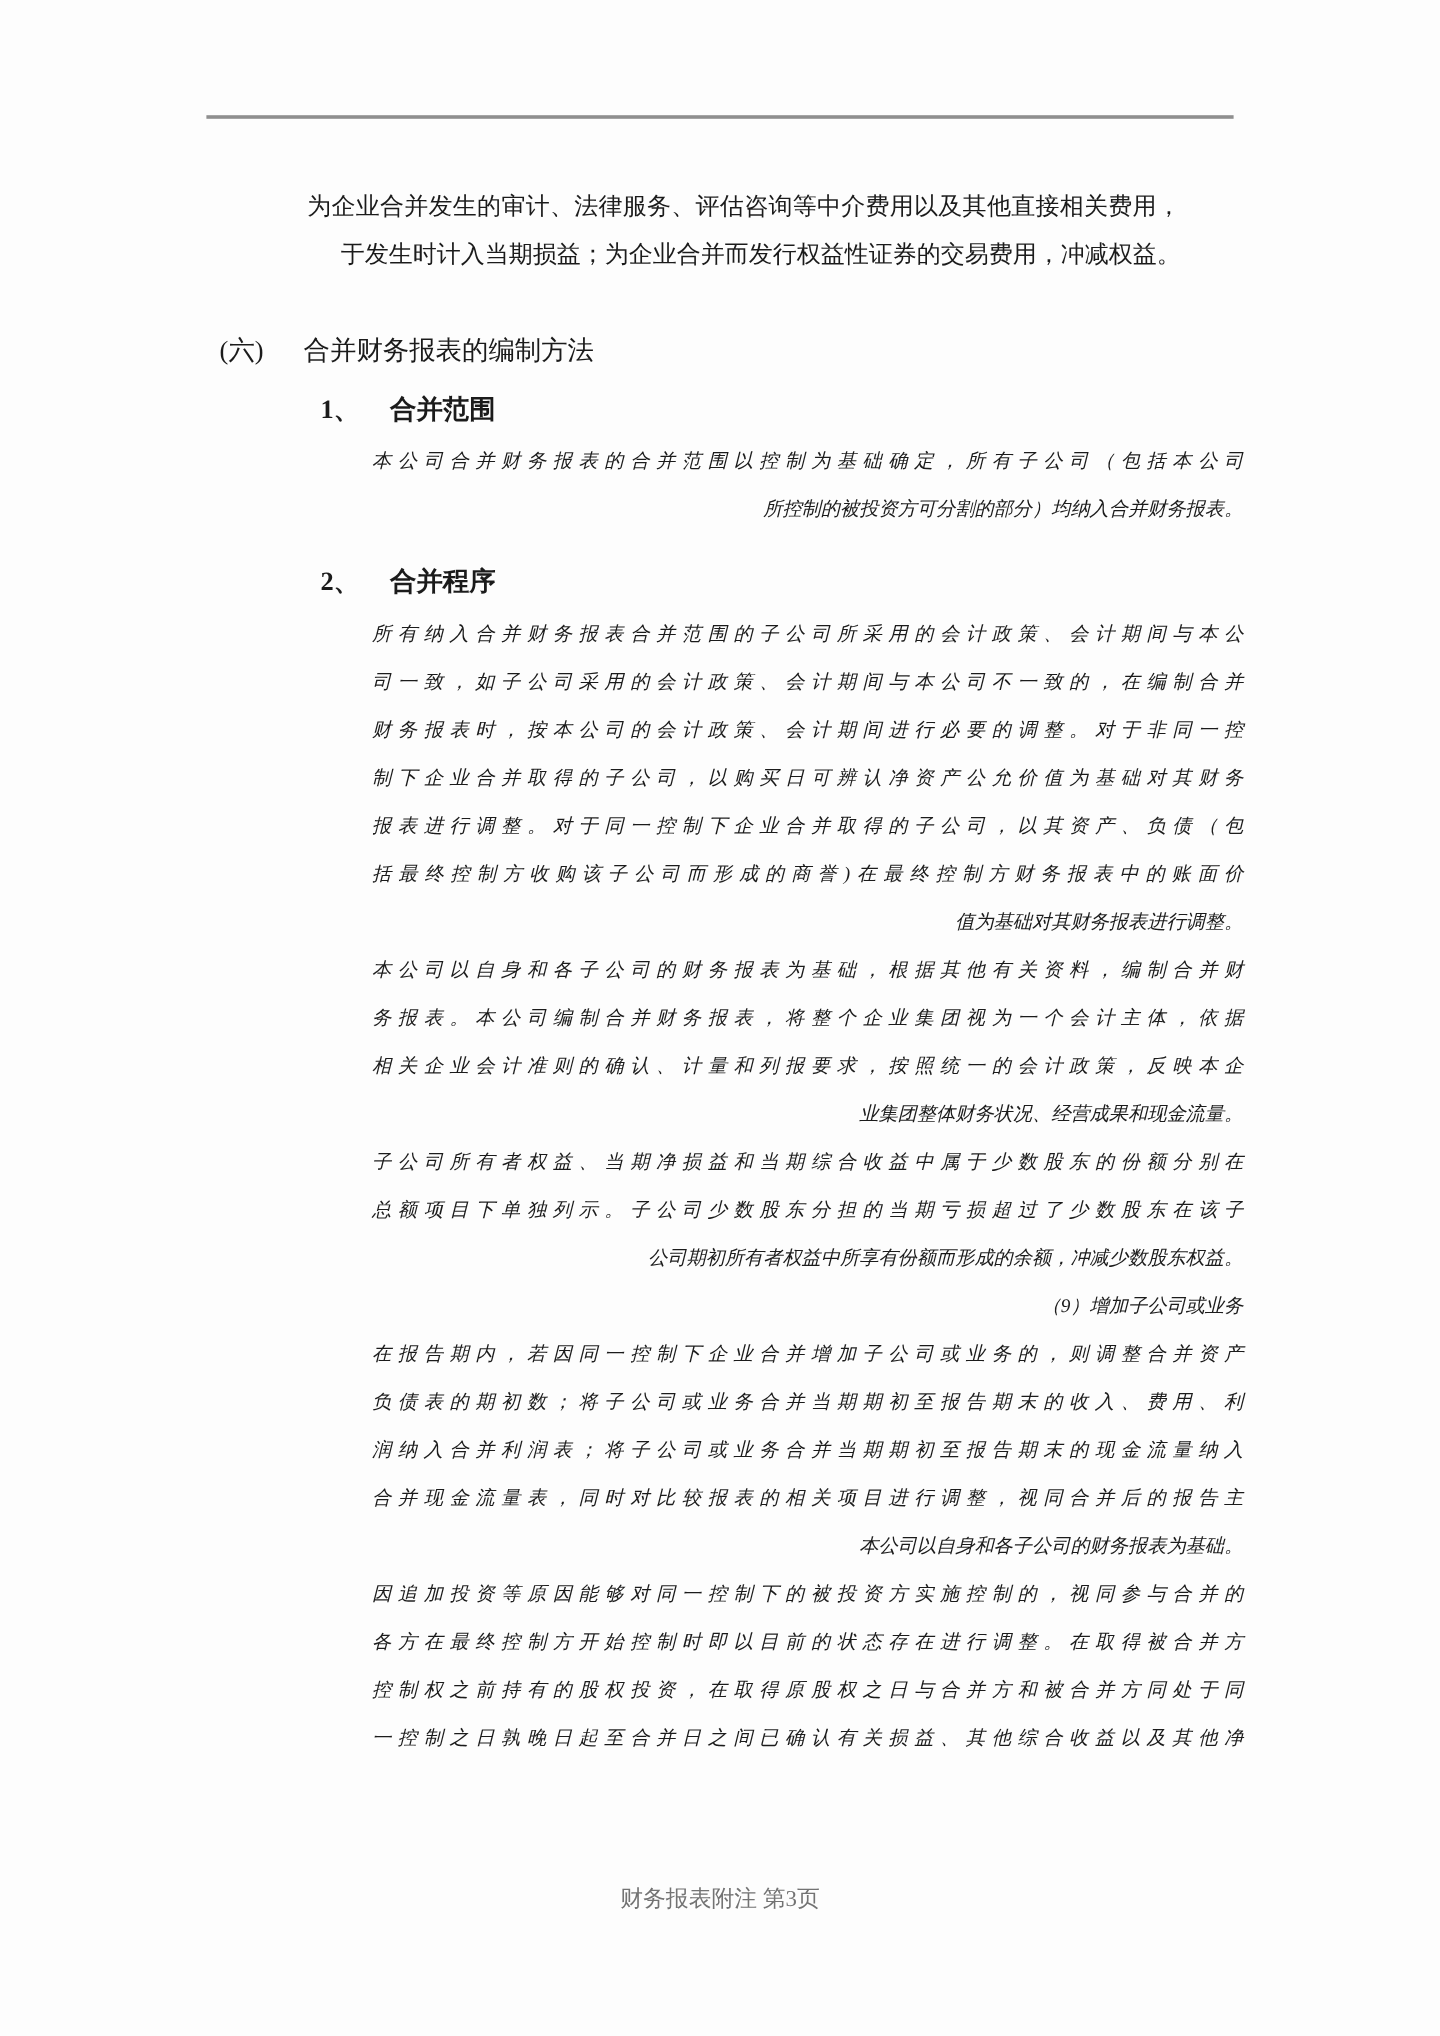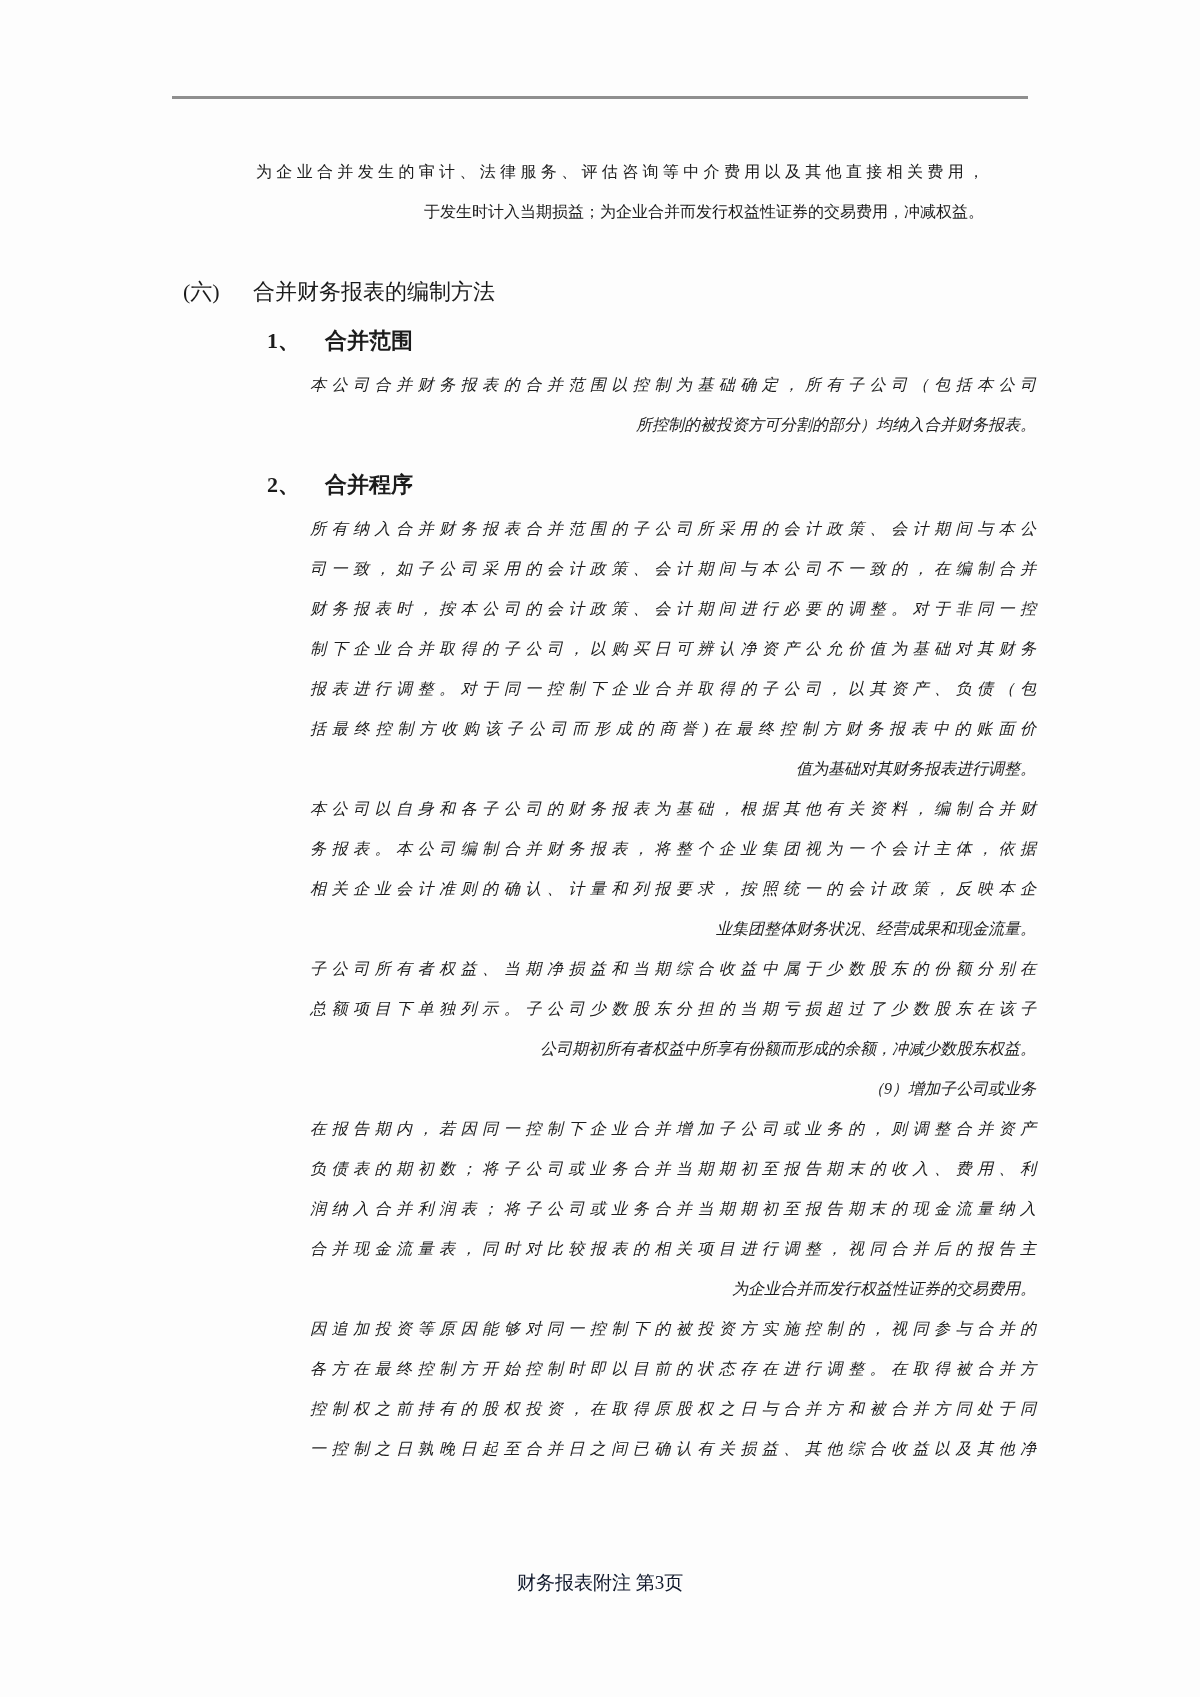--- a/index.html
+++ b/index.html
@@ -10,21 +10,21 @@
     color:#1b1b1b;
     font-family:"Liberation Serif","DejaVu Serif",serif;
     overflow:hidden;
   }
   .top-rule{
     position:absolute;top:96px;left:172px;
     width:856px;height:3px;background:#8f8f8f;
   }
   .intro{
     position:absolute;top:152px;left:256px;width:728px;
-    font-size:16px;
+    font-size:20px;
   }
   .line{height:40px;line-height:40px;text-align:right;}
   .line.fill{
     text-align:justify;
     text-align-last:justify;
     text-justify:inter-character;
   }
   .sec-head{
     position:absolute;top:272px;left:183px;height:40px;line-height:40px;
     font-weight:normal;font-size:22px;
@@ -36,21 +36,21 @@
   .item-head{
     height:40px;line-height:40px;padding-left:267px;
     font-weight:bold;font-size:22px;
     font-family:"Liberation Sans","DejaVu Sans",sans-serif;
   }
   .item-num{display:inline-block;width:58px;font-family:"Liberation Serif","DejaVu Serif",serif;}
   .item-body{margin:4px 0 0 310px;width:726px;font-size:16px;font-style:italic;}
   .para{margin:0;}
   .footer{
     position:absolute;top:1563px;left:0;width:1200px;height:40px;line-height:40px;
-    text-align:center;font-size:19px;color:#0f172a;
+    text-align:center;font-size:19px;color:#737373;
   }
 </style>
 </head>
 <body>
 
 <div class="page">
   <div class="top-rule"></div>
 
   <div class="intro" id="intro">
       <div class="line fill">为企业合并发生的审计、法律服务、评估咨询等中介费用以及其他直接相关费用，</div>
@@ -95,21 +95,21 @@
             <div class="line">公司期初所有者权益中所享有份额而形成的余额，冲减少数股东权益。</div>
           </div>
           <div class="para">
             <div class="line">（9）增加子公司或业务</div>
           </div>
           <div class="para">
             <div class="line fill">在报告期内，若因同一控制下企业合并增加子公司或业务的，则调整合并资产</div>
             <div class="line fill">负债表的期初数；将子公司或业务合并当期期初至报告期末的收入、费用、利</div>
             <div class="line fill">润纳入合并利润表；将子公司或业务合并当期期初至报告期末的现金流量纳入</div>
             <div class="line fill">合并现金流量表，同时对比较报表的相关项目进行调整，视同合并后的报告主</div>
-            <div class="line">为企业合并而发行权益性证券的交易费用。</div>
+            <div class="line">本公司以自身和各子公司的财务报表为基础。</div>
           </div>
           <div class="para">
             <div class="line fill">因追加投资等原因能够对同一控制下的被投资方实施控制的，视同参与合并的</div>
             <div class="line fill">各方在最终控制方开始控制时即以目前的状态存在进行调整。在取得被合并方</div>
             <div class="line fill">控制权之前持有的股权投资，在取得原股权之日与合并方和被合并方同处于同</div>
             <div class="line fill">一控制之日孰晚日起至合并日之间已确认有关损益、其他综合收益以及其他净</div>
           </div>
         </div>
       </div>
     </div>

